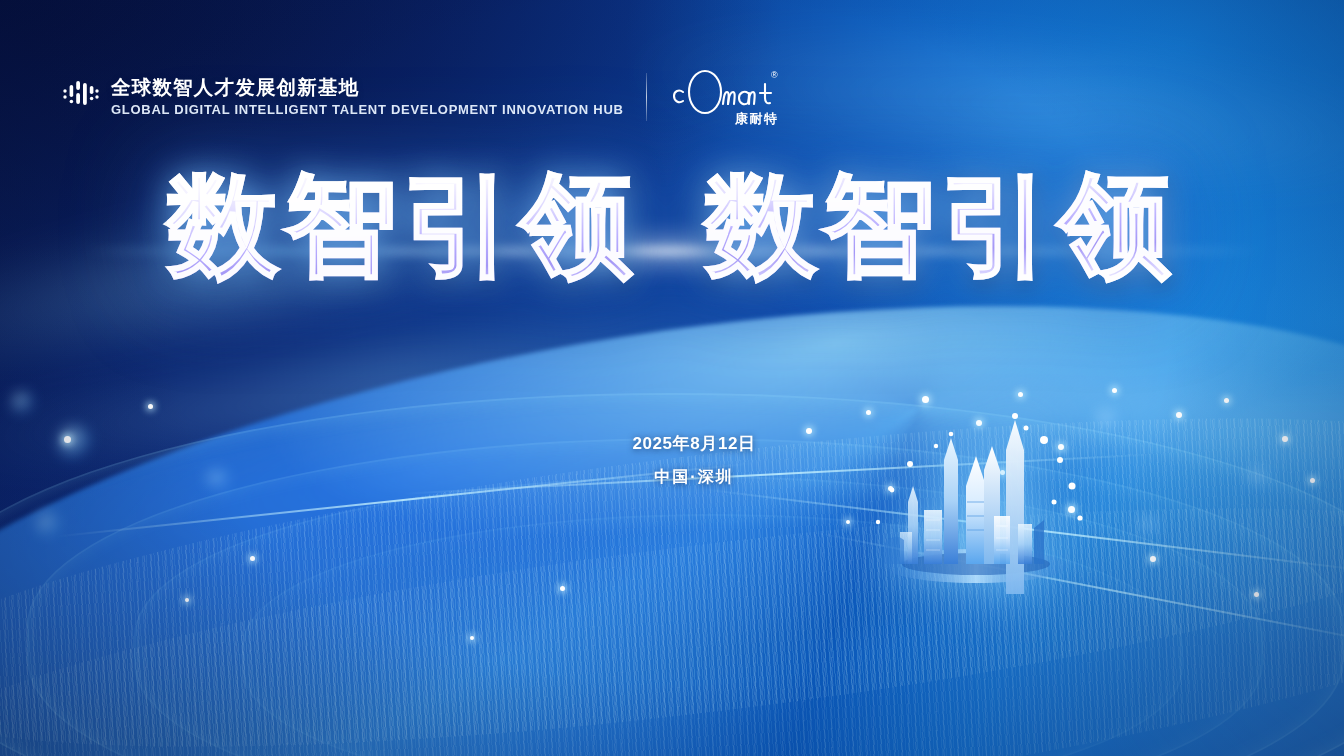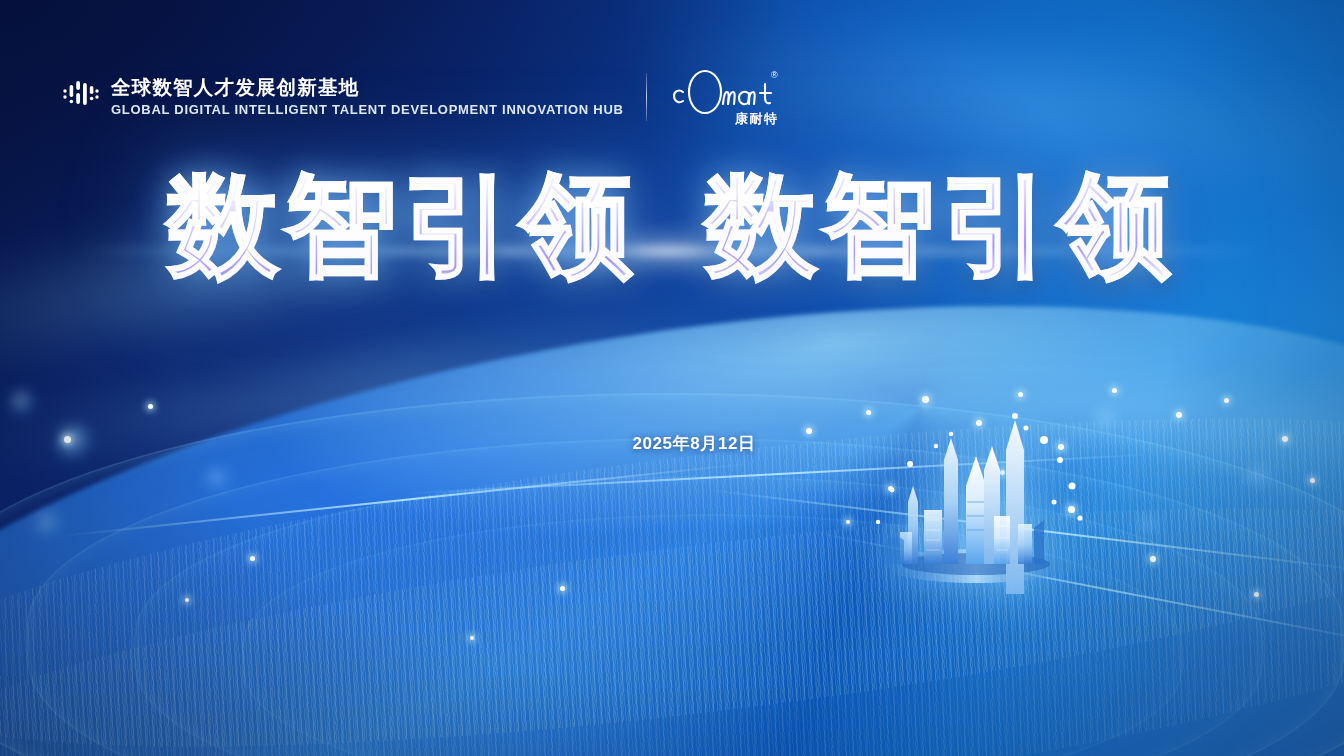--- a/index.html
+++ b/index.html
@@ -196,20 +196,21 @@
 
   <div class="titlewrap">
     <div class="flare"></div>
     <div class="flare2"></div>
     <div class="maintitle"><span>数智引领</span><span class="gap"></span><span>数智引领</span></div>
   </div>
 
 
   <div class="meta">
     <div class="date">2025年8月12日</div>
+    <div class="place">中国·深圳</div>
   </div>
 
   <div class="city">
     <svg width="250" height="200" viewBox="0 0 250 200" aria-hidden="true">
       <defs>
         <linearGradient id="tw" x1="0" y1="0" x2="0" y2="1">
           <stop offset="0" stop-color="#ffffff"></stop>
             <stop offset=".45" stop-color="#d8ecff"></stop>
             <stop offset="1" stop-color="#5aa6ee"></stop>
         </linearGradient>

